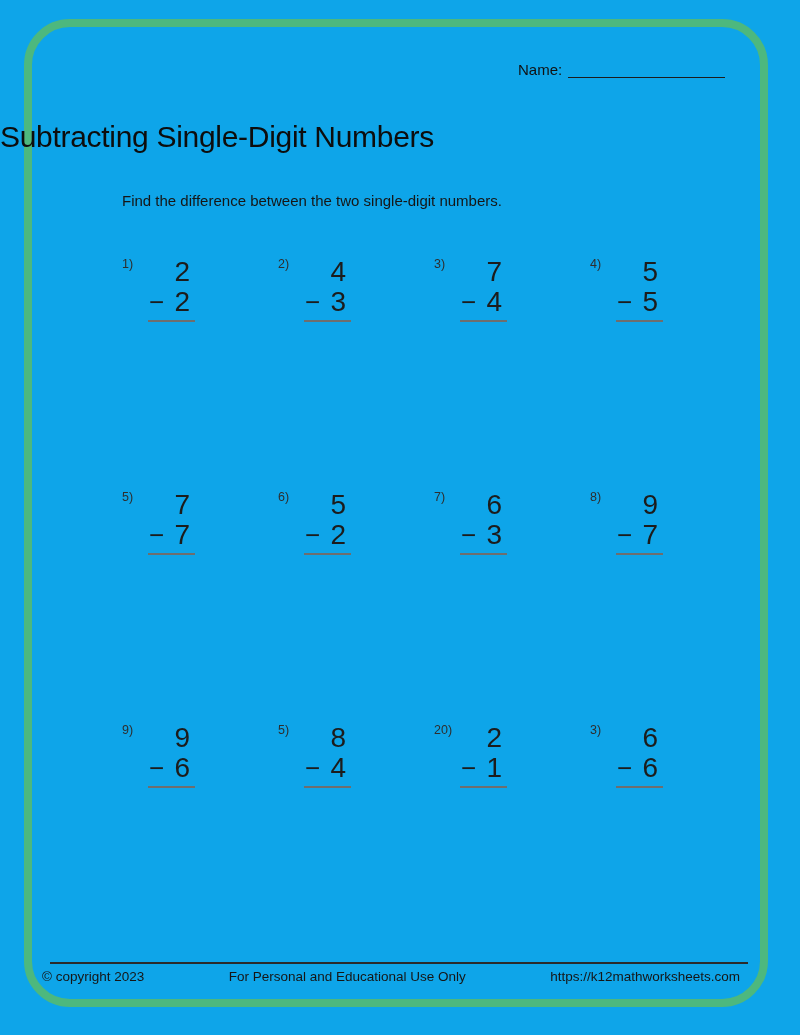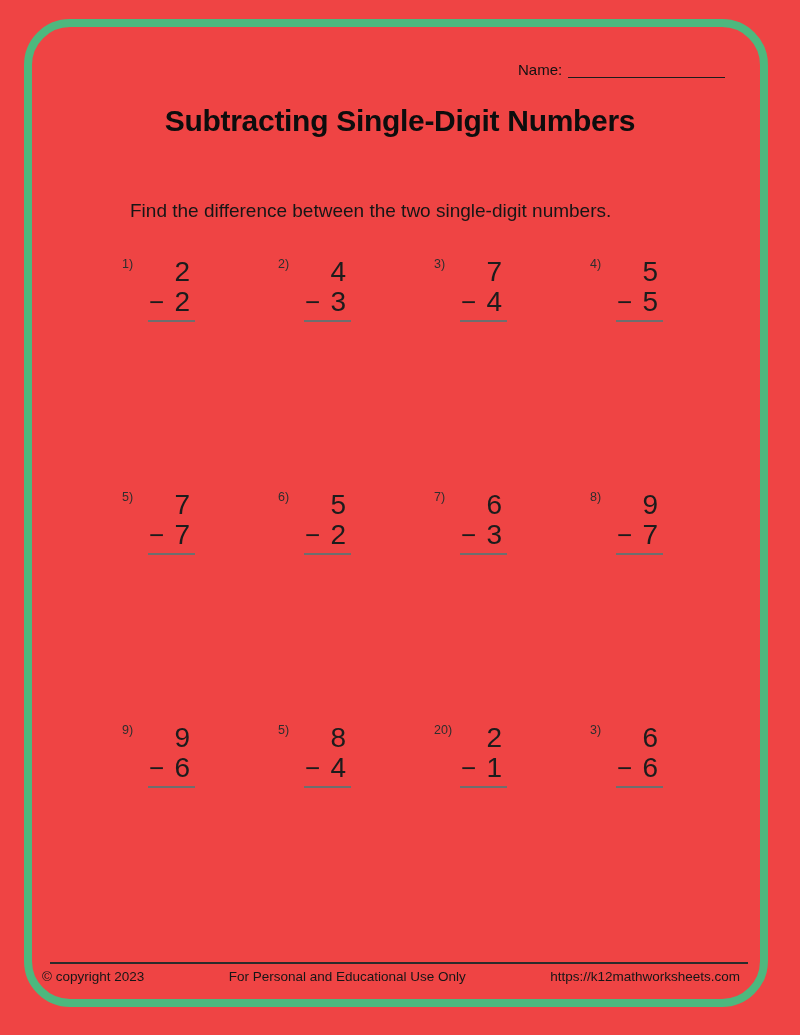--- a/index.html
+++ b/index.html
@@ -6,47 +6,47 @@
     --accent:#4DB87E;
     --rule:#6e6e6e;
     --ink:#1a1a1a;
   }
   html,body{margin:0;padding:0;background:#ffffff;}
   body{
     width:800px;height:1035px;
     font-family:"Liberation Sans",sans-serif;
     color:var(--ink);
   }
-  .page{position:relative;width:800px;height:1035px;background:#ef4444;overflow:hidden;}
+  .page{position:relative;width:800px;height:1035px;background:#0ea5e9;overflow:hidden;}
 
   .frame{
     position:absolute;left:24px;top:19px;width:744px;height:988px;
     border:8px solid var(--accent);border-radius:46px;box-sizing:border-box;
     background:transparent;
   }
 
   .name-row{
     position:absolute;top:60px;left:518px;
     display:flex;align-items:flex-end;
     font-size:15px;color:#111;
   }
   .name-line{
     display:inline-block;width:157px;height:17px;margin-left:6px;
     border-bottom:1.6px solid #1c1c1c;
   }
 
   .title{
-    position:absolute;top:104px;left:0;width:100%;margin:0;
-    text-align:center;font-size:30px;font-weight:700;color:#0d0d0d;
+    position:absolute;top:120px;left:0;width:100%;margin:0;
+    text-align:left;font-size:30px;font-weight:400;color:#0d0d0d;
     letter-spacing:-0.3px;
   }
 
   .instructions{
-    position:absolute;top:192px;left:122px;margin:8px;
-    font-size:19px;color:#161616;
+    position:absolute;top:192px;left:122px;margin:0;
+    font-size:15px;color:#161616;
   }
 
   .problems{
     position:absolute;left:122px;top:254px;
     display:grid;grid-template-columns:repeat(4,156px);grid-auto-rows:233px;
   }
   .problem{display:flex;align-items:flex-start;}
   .plabel{
     font-size:12.5px;color:#2e2e2e;width:24px;flex:0 0 24px;
     padding-top:3px;

